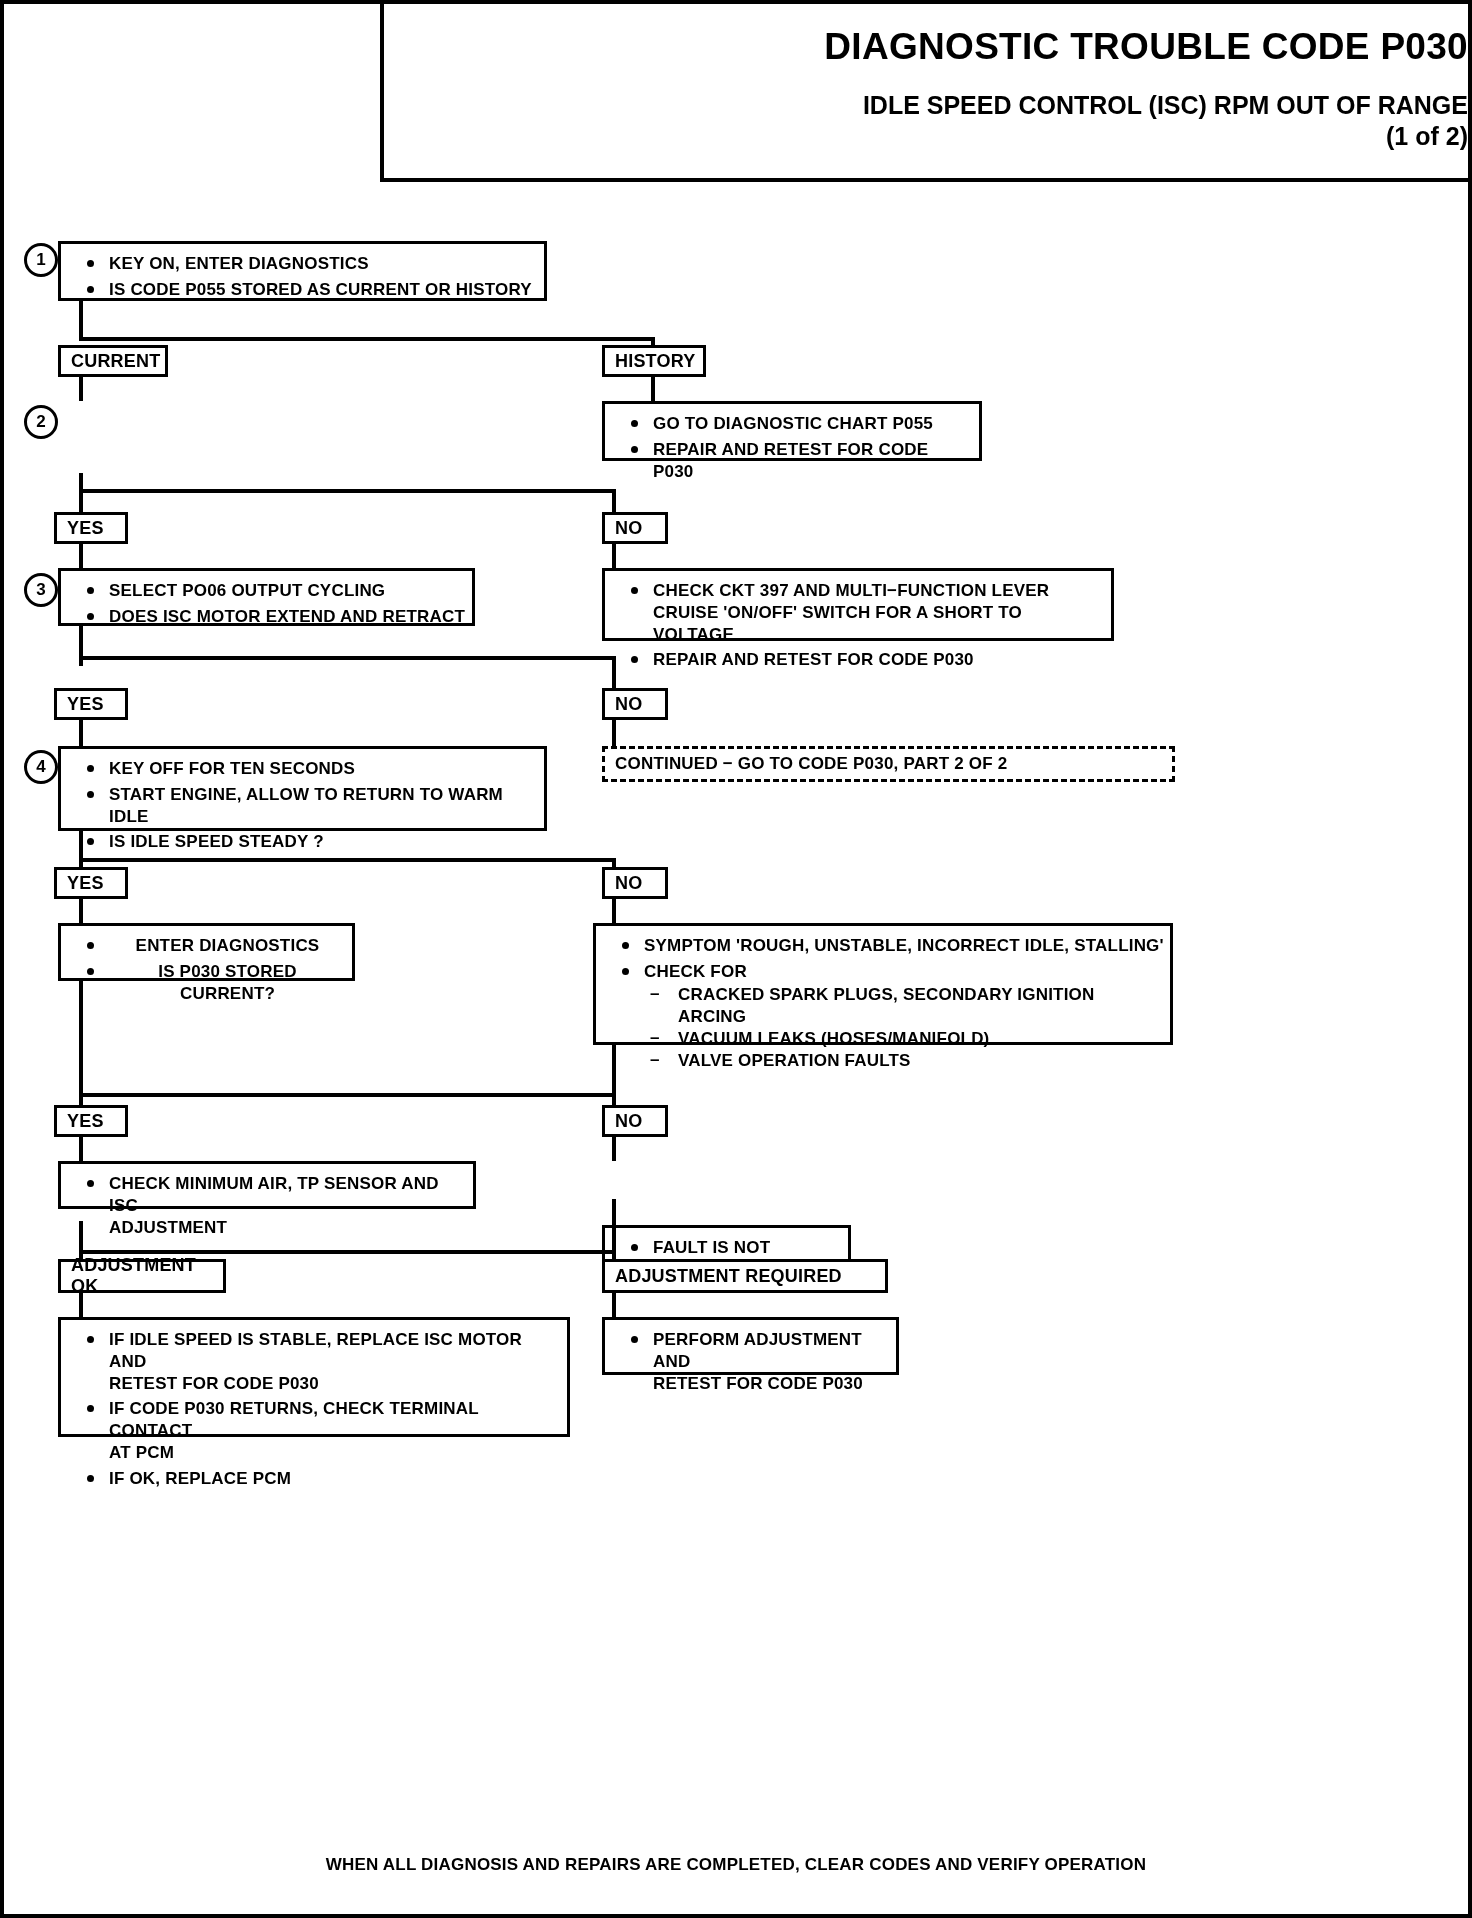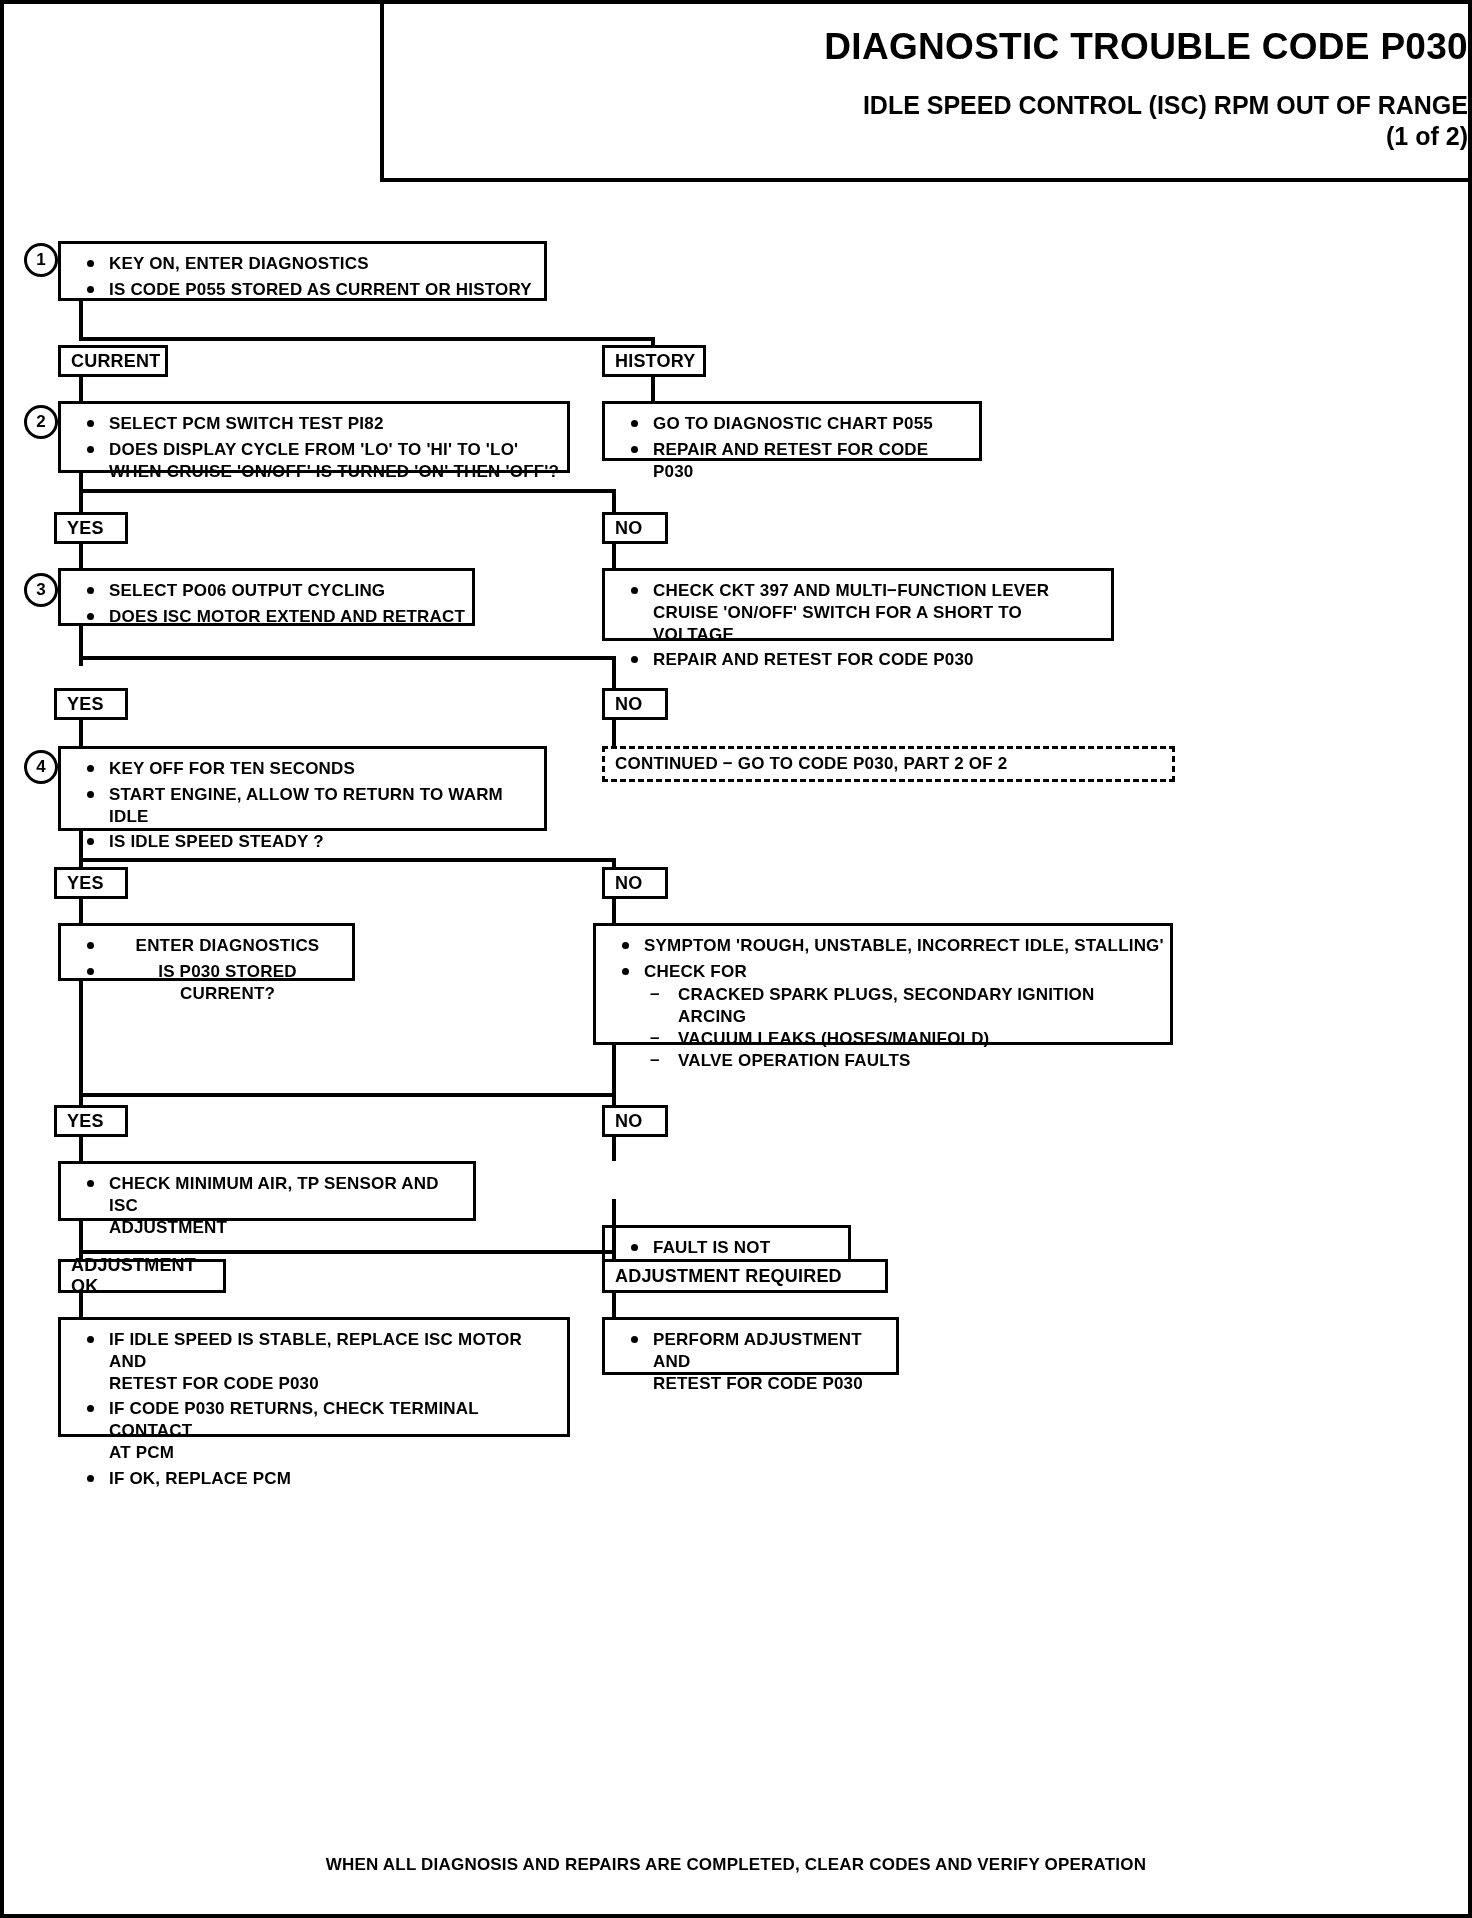--- a/index.html
+++ b/index.html
@@ -160,29 +160,20 @@
   <div class="hline" style="left:79px; top:337px; width:576px;"></div>
   <div class="vline" style="left:651px; top:337px; height:9px;"></div>
 
   <div class="box label-box" style="left:58px; top:345px; width:110px; height:32px;">CURRENT</div>
   <div class="box label-box" style="left:602px; top:345px; width:104px; height:32px;">HISTORY</div>
 
   <div class="vline" style="left:79px; top:377px; height:24px;"></div>
   <div class="vline" style="left:651px; top:377px; height:24px;"></div>
 
   <div class="step-num" style="left:24px; top:405px;">2</div>
-  <div class="box content-box" style="left:58px; top:401px; width:512px; height:72px;">
-    <ul class="blist">
-      <li class="bullet">SELECT PCM SWITCH TEST PI82</li>
-      <li class="bullet">
-        <span>DOES DISPLAY CYCLE FROM 'LO' TO 'HI' TO 'LO'</span><br>
-        <span>WHEN CRUISE 'ON/OFF' IS TURNED 'ON' THEN 'OFF'?</span>
-      </li>
-    </ul>
-  </div>
 
   <div class="box content-box" style="left:602px; top:401px; width:380px; height:60px;">
     <ul class="blist">
       <li class="bullet">GO TO DIAGNOSTIC CHART P055</li>
       <li class="bullet">REPAIR AND RETEST FOR CODE P030</li>
     </ul>
   </div>
 
   <div class="vline" style="left:79px; top:473px; height:40px;"></div>
   <div class="hline" style="left:79px; top:489px; width:537px;"></div>
@@ -268,21 +259,21 @@
   <div class="hline" style="left:79px; top:1093px; width:537px;"></div>
   <div class="vline" style="left:612px; top:1045px; height:48px;"></div>
   <div class="vline" style="left:612px; top:1093px; height:12px;"></div>
 
   <div class="box label-box" style="left:54px; top:1105px; width:74px; height:32px;">YES</div>
   <div class="box label-box" style="left:602px; top:1105px; width:66px; height:32px;">NO</div>
 
   <div class="vline" style="left:79px; top:1137px; height:24px;"></div>
   <div class="vline" style="left:612px; top:1137px; height:24px;"></div>
 
-  <div class="box content-box" style="left:58px; top:1161px; width:418px; height:60px;">
+  <div class="box content-box" style="left:58px; top:1161px; width:418px; height:48px;">
     <ul class="blist">
       <li class="bullet">
         <span>CHECK MINIMUM AIR, TP SENSOR AND ISC</span><br>
         <span>ADJUSTMENT</span>
       </li>
     </ul>
   </div>
 
   <div class="box content-box" style="left:602px; top:1225px; width:249px; height:38px;">
     <ul class="blist">

